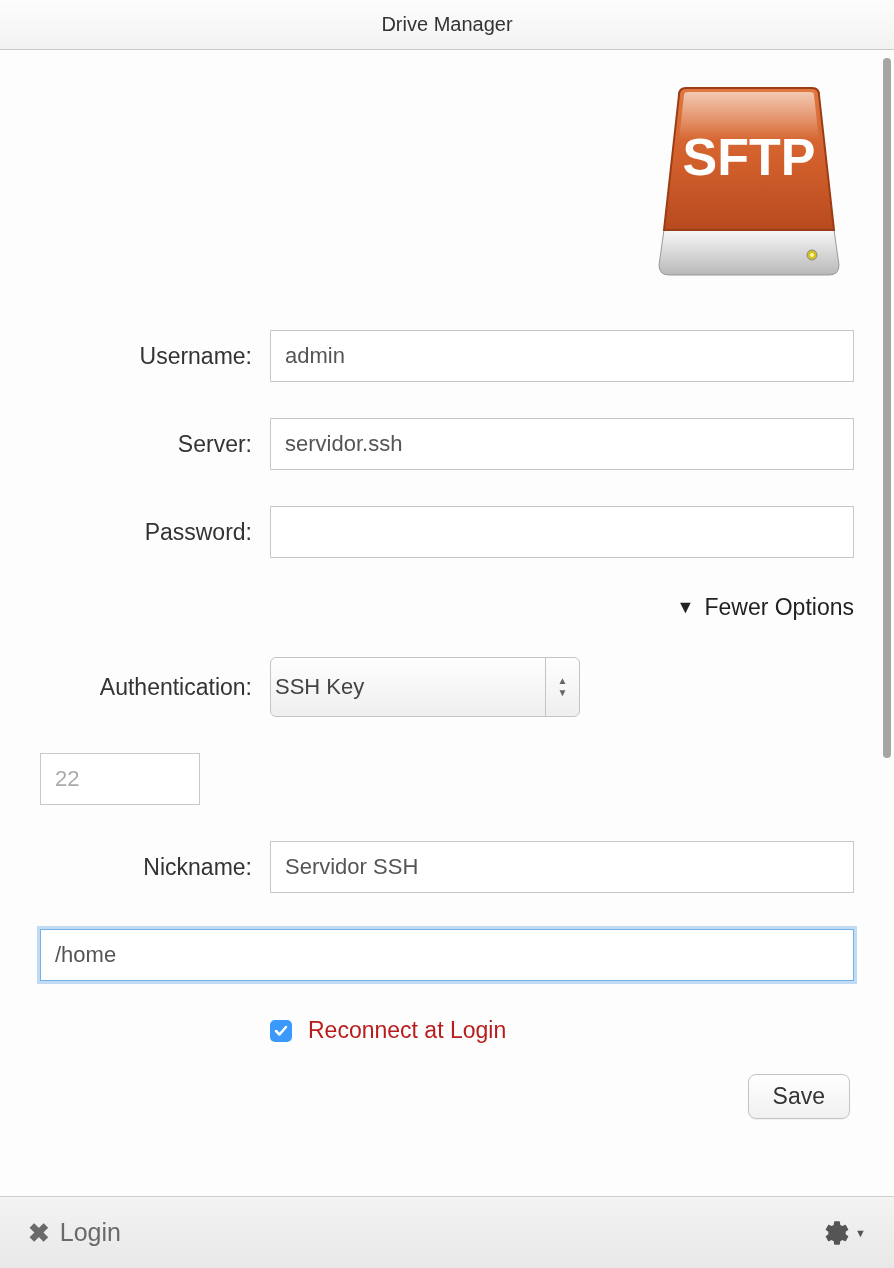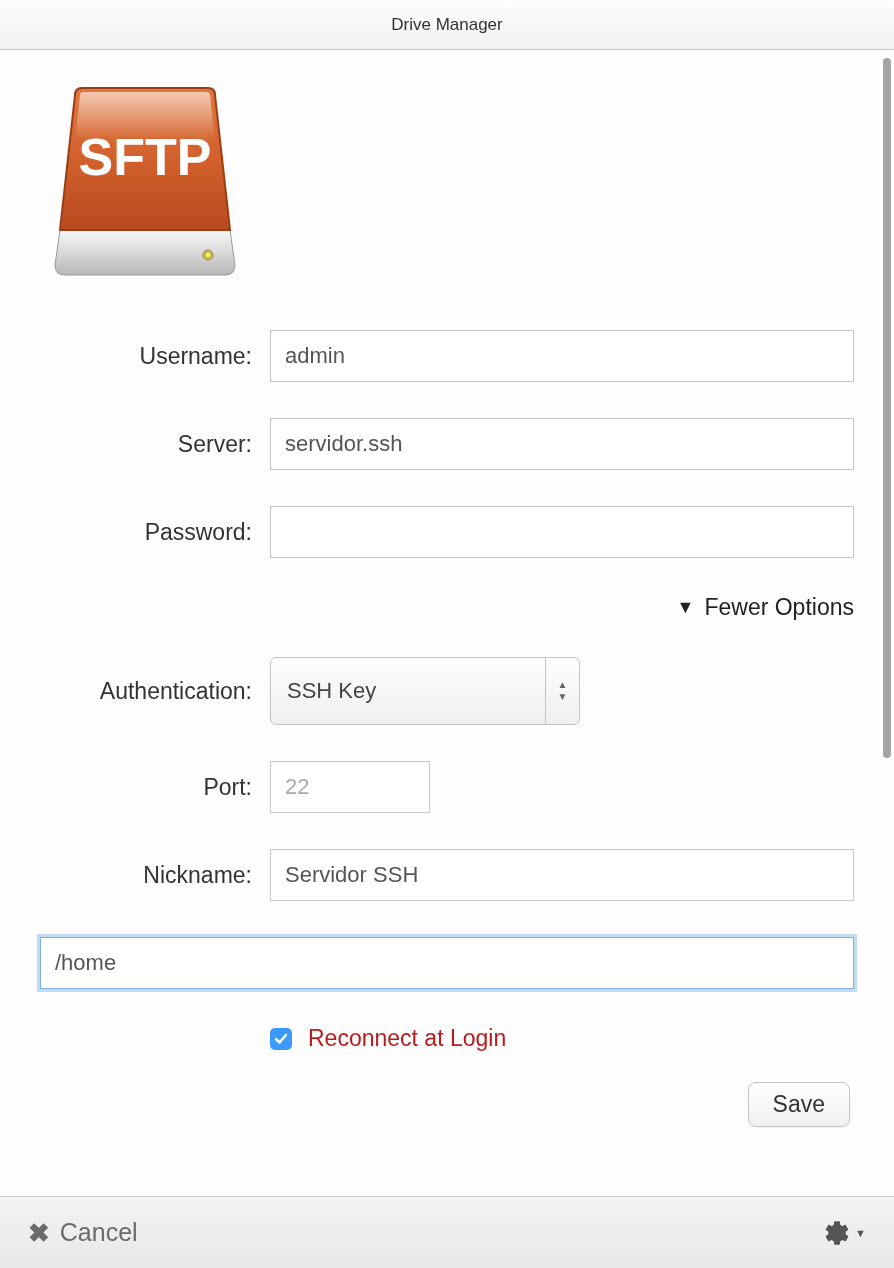--- a/index.html
+++ b/index.html
@@ -16,21 +16,21 @@
       display: flex;
       flex-direction: column;
     }
     .titlebar {
       height: 50px;
       background: linear-gradient(to bottom, #fdfdfd, #f2f2f2);
       border-bottom: 1px solid #c8c8c8;
       display: flex;
       align-items: center;
       justify-content: center;
-      font-size: 17px;
+      font-size: 20px;
       color: #333;
     }
     .content-wrapper {
       flex: 1;
       display: flex;
       position: relative;
       background: #fdfdfd;
     }
     .content {
       flex: 1;
@@ -47,21 +47,21 @@
       justify-content: center;
     }
     .scrollbar-thumb {
       width: 8px;
       height: 700px;
       background: rgba(0,0,0,0.35);
       border-radius: 4px;
     }
     .drive-icon-wrap {
       display: flex;
-      justify-content: flex-start;
+      justify-content: flex-end;
       margin-bottom: 40px;
     }
     .drive-icon svg {
       display: block;
     }
     .form-row {
       display: flex;
       align-items: center;
       margin-bottom: 36px;
     }
@@ -93,27 +93,27 @@
     .text-input.port {
       width: 160px;
       color: #aaa;
     }
     .select-wrap {
       position: relative;
       width: 310px;
     }
     .select-box {
       width: 100%;
-      height: 68px;
+      height: 60px;
       background: linear-gradient(to bottom, #fefefe, #efefef);
       border: 1px solid #c4c4c4;
       border-radius: 6px;
       display: flex;
       align-items: center;
-      padding: 0 44px 0 16px;
+      padding: 0 44px 0 4px;
       font-size: 22px;
       color: #444;
       cursor: pointer;
       position: relative;
     }
     .select-arrows {
       position: absolute;
       right: 0;
       top: 0;
       bottom: 0;
@@ -290,21 +290,20 @@
             <div class="select-arrows">
               <span>▲</span>
               <span>▼</span>
             </div>
           </div>
         </div>
       </div>
     </div>
 
     <div class="form-row">
-      <div class="form-label">Port:</div>
       <div class="form-field">
         <input type="text" class="text-input port" value="22" style="">
       </div>
     </div>
 
     <div class="form-row">
       <div class="form-label">Nickname:</div>
       <div class="form-field">
         <input type="text" class="text-input" value="Servidor SSH" style="">
       </div>
@@ -332,21 +331,21 @@
   </div>
 
   <div class="scrollbar">
     <div class="scrollbar-thumb"></div>
   </div>
 </div>
 
 <div class="footer">
   <div class="cancel-btn">
     <span class="cancel-x">✖</span>
-    <span>Cancel</span>
+    <span>Login</span>
   </div>
   <div class="gear-btn">
     <svg width="28" height="28" viewBox="0 0 24 24">
       <path fill="#555" d="M12,8a4,4 0 1,0 0,8a4,4 0 1,0 0,-8M12,10a2,2 0 1,1 0,4a2,2 0 1,1 0,-4M19.4,13c0.04,-0.33 0.07,-0.66 0.07,-1s-0.03,-0.67 -0.07,-1l2.11,-1.65c0.19,-0.15 0.24,-0.42 0.12,-0.64l-2,-3.46c-0.12,-0.22 -0.39,-0.3 -0.61,-0.22l-2.49,1c-0.52,-0.4 -1.08,-0.73 -1.69,-0.98l-0.38,-2.65C14.42,2.18 14.22,2 14,2h-4c-0.22,0 -0.42,0.18 -0.46,0.4l-0.38,2.65c-0.61,0.25 -1.17,0.58 -1.69,0.98l-2.49,-1c-0.22,-0.08 -0.49,0 -0.61,0.22l-2,3.46c-0.12,0.22 -0.07,0.49 0.12,0.64L4.6,11c-0.04,0.33 -0.07,0.66 -0.07,1s0.03,0.67 0.07,1l-2.11,1.65c-0.19,0.15 -0.24,0.42 -0.12,0.64l2,3.46c0.12,0.22 0.39,0.3 0.61,0.22l2.49,-1c0.52,0.4 1.08,0.73 1.69,0.98l0.38,2.65c0.04,0.22 0.24,0.4 0.46,0.4h4c0.22,0 0.42,-0.18 0.46,-0.4l0.38,-2.65c0.61,-0.25 1.17,-0.58 1.69,-0.98l2.49,1c0.22,0.08 0.49,0 0.61,-0.22l2,-3.46c0.12,-0.22 0.07,-0.49 -0.12,-0.64L19.4,13z"></path>
     </svg>
     <span style="font-size:11px;color:#555;">▼</span>
   </div>
 </div>
 
 </body></html>

